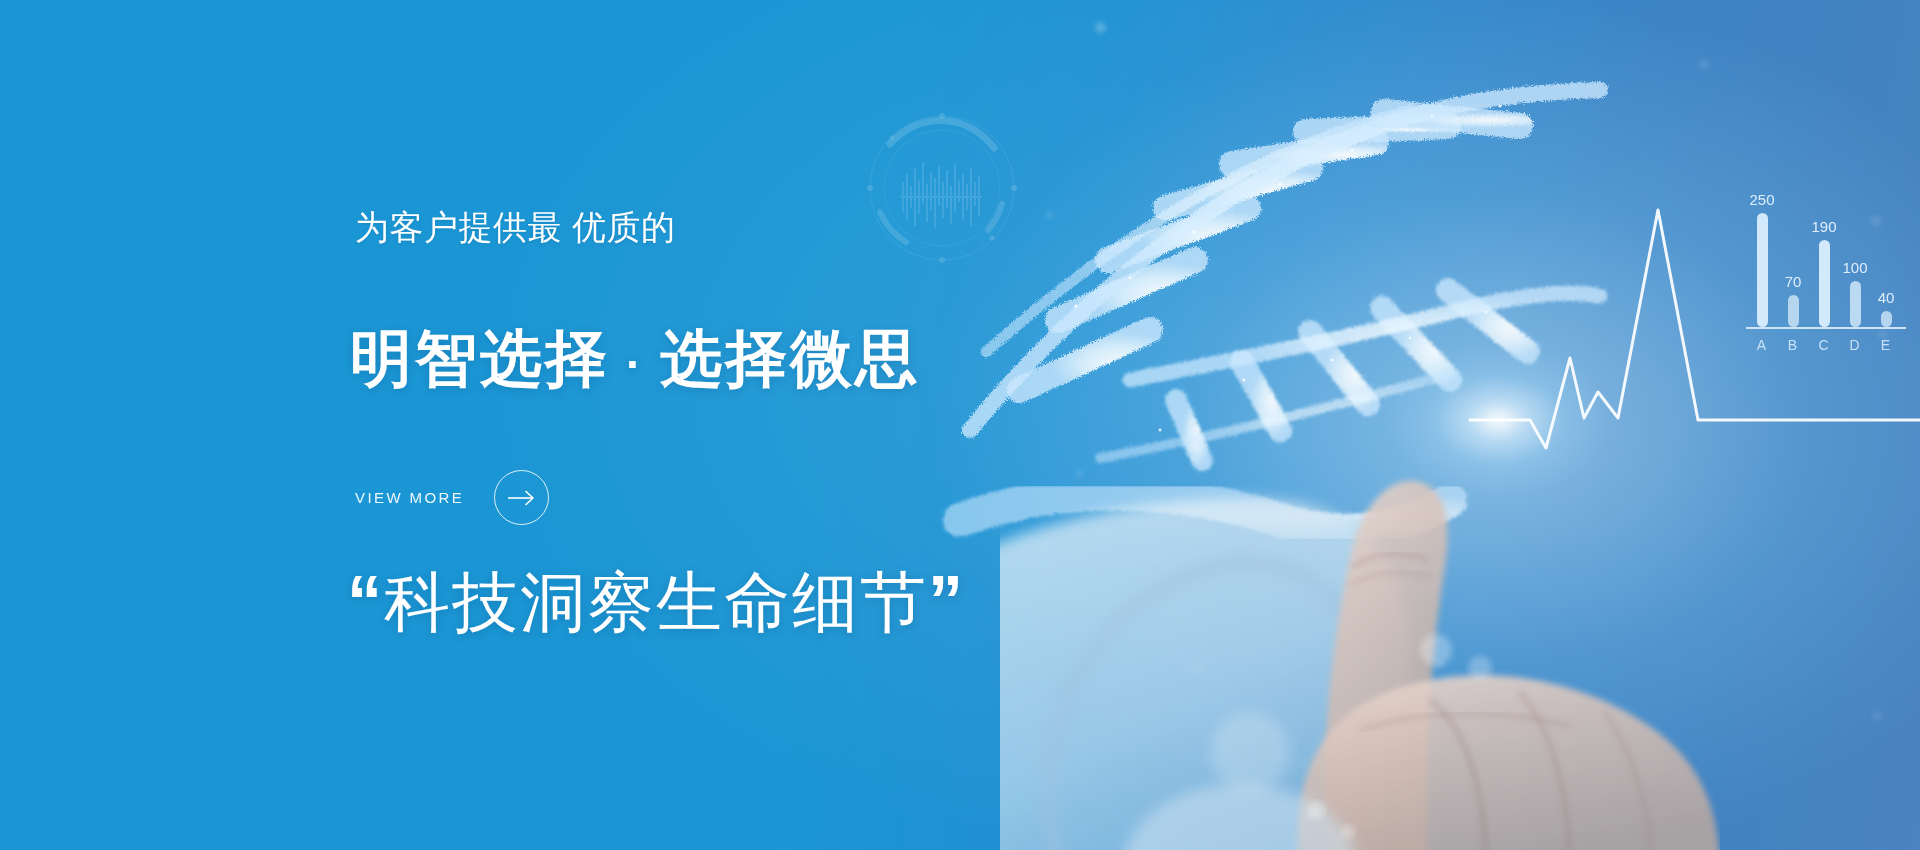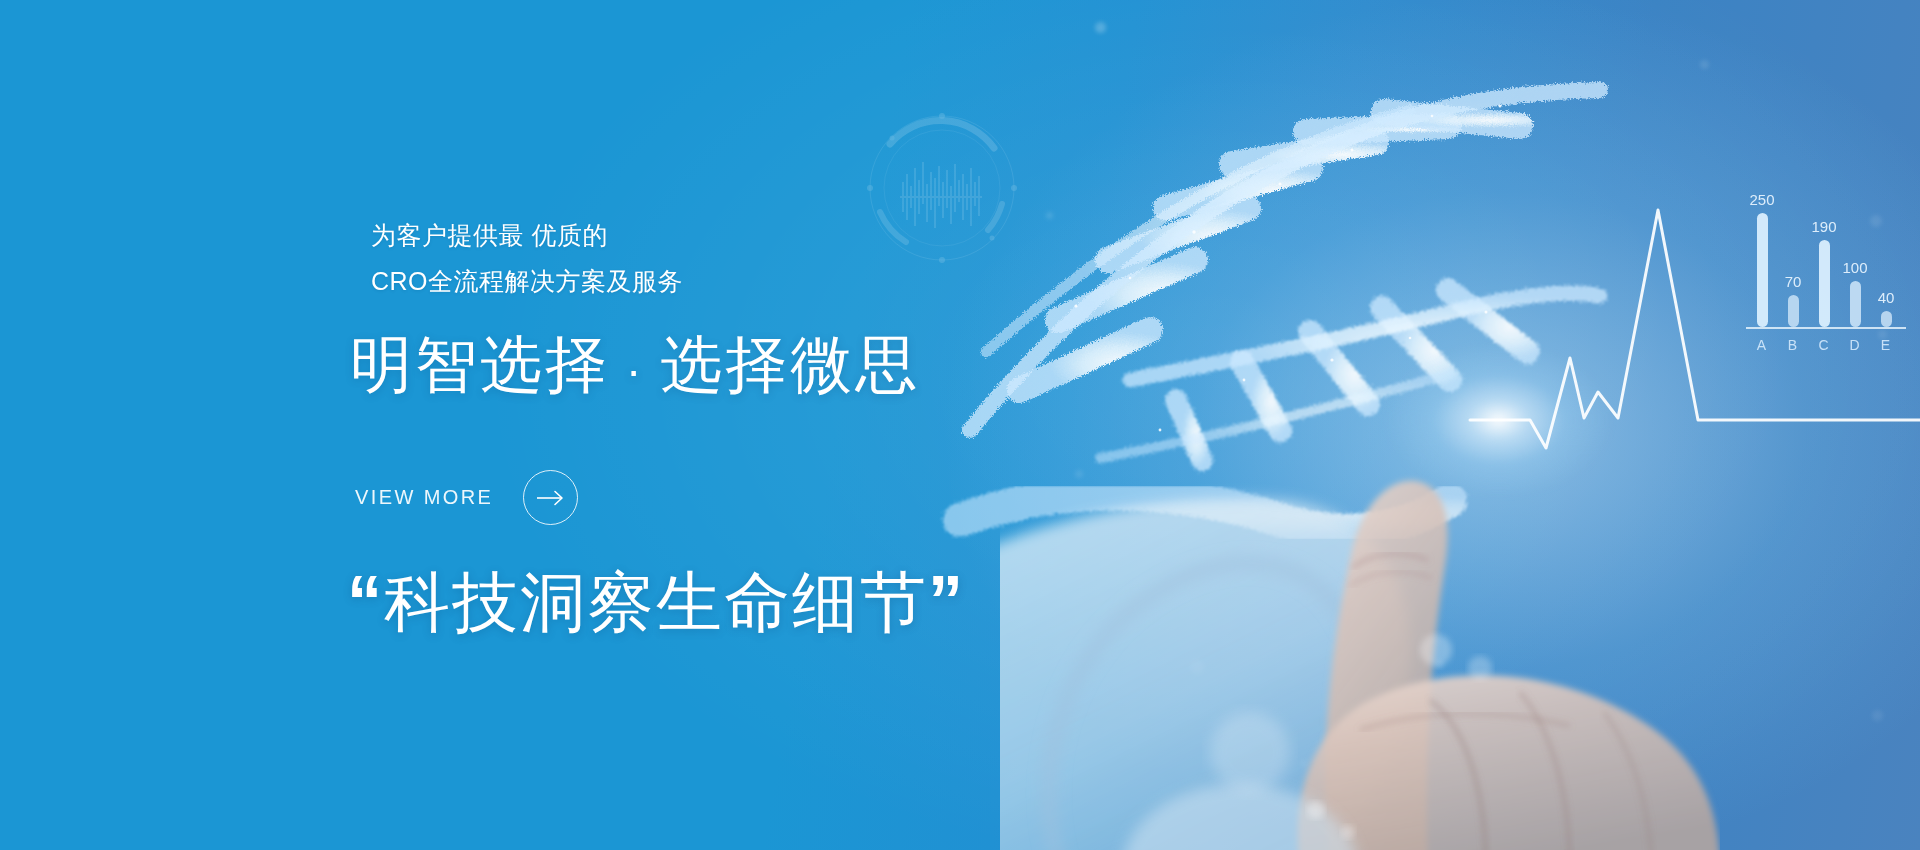--- a/index.html
+++ b/index.html
@@ -54,43 +54,42 @@
   .barchart{position:absolute;left:1740px;top:180px;width:170px;height:185px;}
   .barchart svg{display:block;overflow:visible;}
 
   
   .bokeh{position:absolute;border-radius:50%;background:rgba(255,255,255,0.22);filter:blur(2px);}
 
   
   .copy{position:absolute;left:355px;top:0;width:900px;height:850px;}
 
   .sub{
-    position:absolute;left:16px;
-    color:#ffffff;font-size:25px;line-height:45px;font-weight:400;
+    position:absolute;left:0;
+    color:#ffffff;font-size:34px;line-height:45px;font-weight:400;
     letter-spacing:.5px;white-space:nowrap;
     text-shadow:0 1px 3px rgba(10,70,120,.18);
-    margin-top:8px;
   }
   .sub.l1{top:205px;}
   .sub.l2{top:251px;}
 
   .headline{
     position:absolute;left:-5px;top:327px;
-    color:#ffffff;font-size:62px;line-height:76px;font-weight:400;
+    color:#ffffff;font-size:62px;line-height:64px;font-weight:700;
     letter-spacing:3px;white-space:nowrap;
     text-shadow:0 2px 8px rgba(8,60,110,.22);
   }
   .headline .dot{padding:0 16px;font-size:46px;vertical-align:middle;}
 
   .viewmore{
     position:absolute;left:0;top:470px;
     display:flex;align-items:center;gap:30px;cursor:pointer;
   }
   .viewmore .vm-label{
-    color:rgba(255,255,255,.92);font-size:20px;letter-spacing:2.4px;font-weight:400;
+    color:rgba(255,255,255,.92);font-size:15px;letter-spacing:2.4px;font-weight:400;
     white-space:nowrap;
   }
   .vm-circle{
     width:53px;height:53px;border-radius:50%;
     border:1.5px solid rgba(255,255,255,.85);
     display:flex;align-items:center;justify-content:center;
   }
   .vm-circle svg{display:block;}
 
   .quote{
@@ -330,21 +329,20 @@
         <text x="84" y="170">C</text>
         <text x="115" y="170">D</text>
         <text x="146" y="170">E</text>
       </g>
     </svg>
   </div>
 
   <div class="copy">
 
     <div class="sub l1">为客户提供最 优质的</div>
-    <div class="sub l2">CRO全流程解决方案及服务</div>
 
     <div class="headline">
       <span>明智选择</span><span class="dot">·</span><span>选择微思</span>
     </div>
 
     <div class="viewmore">
       <span class="vm-label">VIEW MORE</span>
       <span class="vm-circle">
         <svg width="30" height="16" viewBox="0 0 30 16">
           <line x1="1" y1="8" x2="26" y2="8" stroke="#ffffff" stroke-width="1.6"></line>

